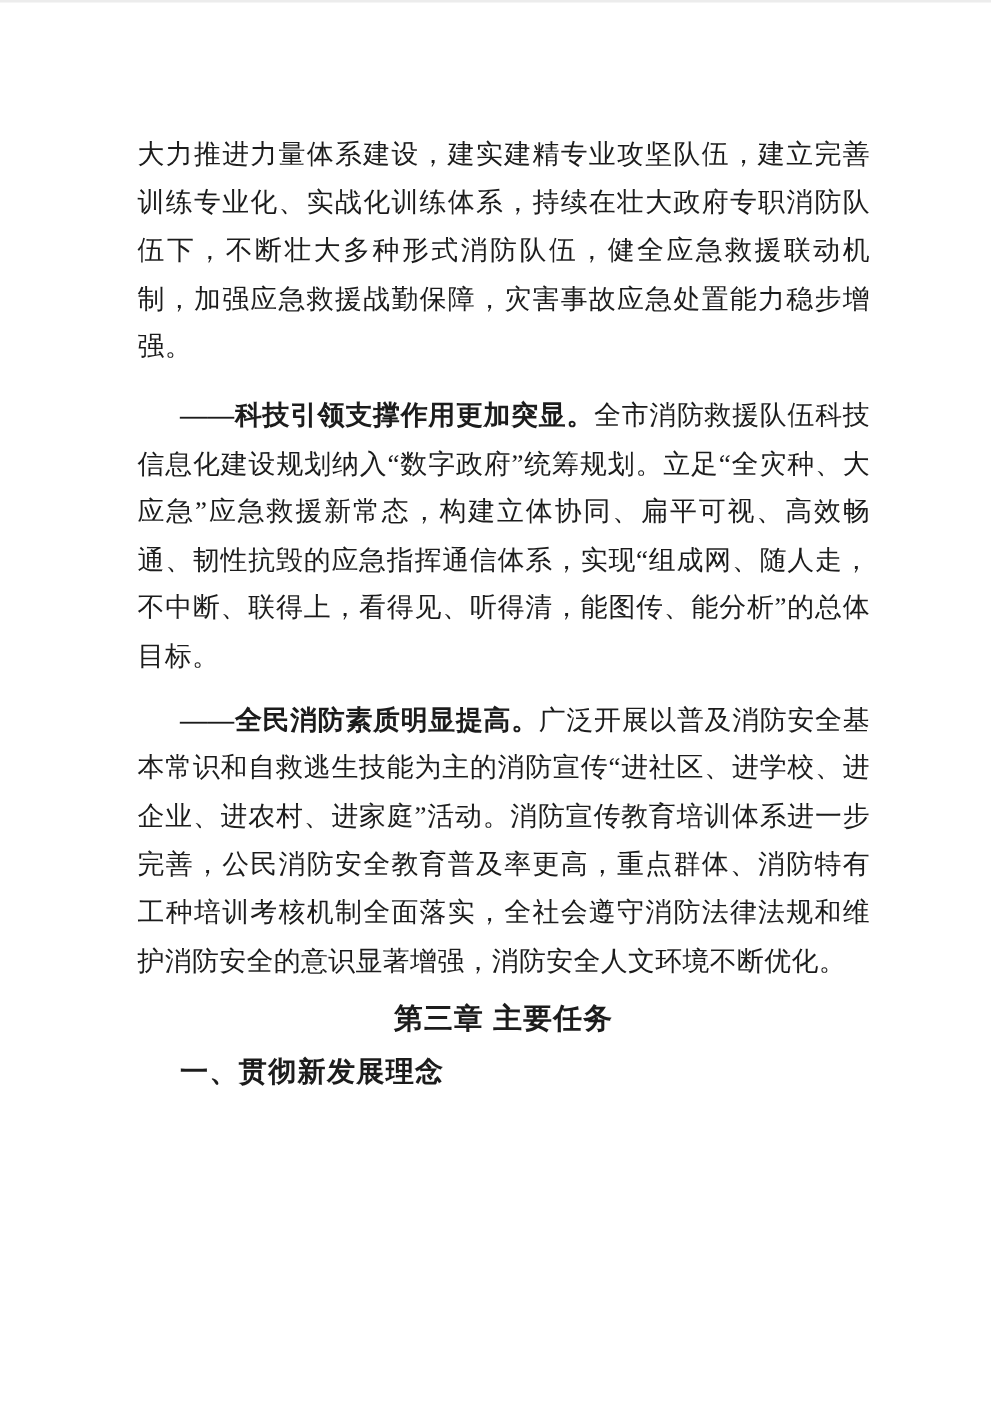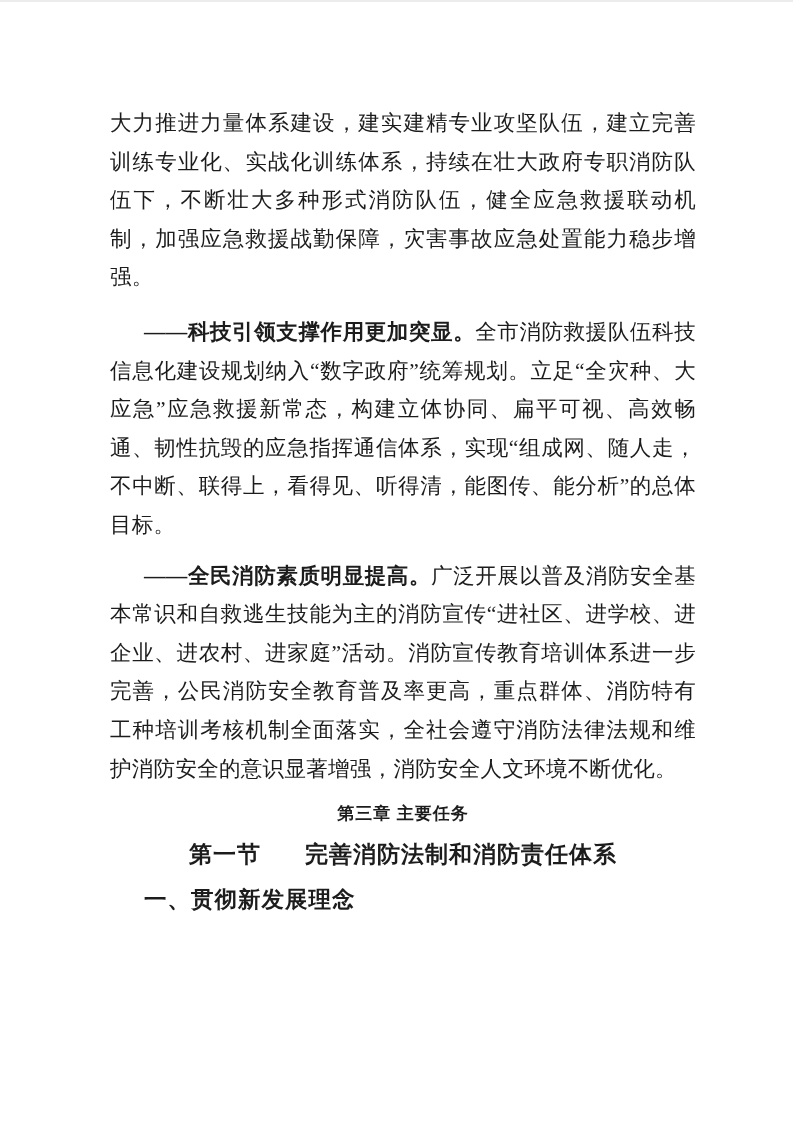--- a/index.html
+++ b/index.html
@@ -40,21 +40,21 @@
     text-indent: 34px;
   }
   p.mt4  { margin-top: 16px; }
   p.mt12 { margin-top: 12px; }
   .lead {
     font-weight: bold;
   }
   .chapter-heading {
     margin: 6px 0 0 0;
     font-family: "Liberation Sans", sans-serif;
-    font-size: 17px;
+    font-size: 23px;
     font-weight: 700;
     line-height: 40px;
     text-align: center;
     letter-spacing: 1px;
   }
   .section-heading {
     margin: 0;
     font-family: "Liberation Serif", serif;
     font-size: 23px;
     font-weight: 700;
@@ -96,21 +96,20 @@
   <div class="content">
 
     <p class="body">大力推进力量体系建设，建实建精专业攻坚队伍，建立完善训练专业化、实战化训练体系，持续在壮大政府专职消防队伍下，不断壮大多种形式消防队伍，健全应急救援联动机制，加强应急救援战勤保障，灾害事故应急处置能力稳步增强。</p>
 
     <p class="body indent mt4"><span class="lead">——科技引领支撑作用更加突显。</span><span>全市消防救援队伍科技信息化建设规划纳入“数字政府”统筹规划。立足“全灾种、大应急”应急救援新常态，构建立体协同、扁平可视、高效畅通、韧性抗毁的应急指挥通信体系，实现“组成网、随人走，不中断、联得上，看得见、听得清，能图传、能分析”的总体目标。</span></p>
 
     <p class="body indent mt12"><span class="lead">——全民消防素质明显提高。</span><span>广泛开展以普及消防安全基本常识和自救逃生技能为主的消防宣传“进社区、进学校、进企业、进农村、进家庭”活动。消防宣传教育培训体系进一步完善，公民消防安全教育普及率更高，重点群体、消防特有工种培训考核机制全面落实，全社会遵守消防法律法规和维护消防安全的意识显著增强，消防安全人文环境不断优化。</span></p>
 
     <h1 class="chapter-heading">第三章 主要任务</h1>
 
-    <h2 class="section-heading"><span>第一节</span><span class="section-gap"></span><span>完善消防法制和消防责任体系</span></h2>
 
     <h3 class="subsection-heading">一、贯彻新发展理念</h3>
 
 
   </div>
 
   <div class="page-number">10</div>
 </div>
 
 </body></html>

